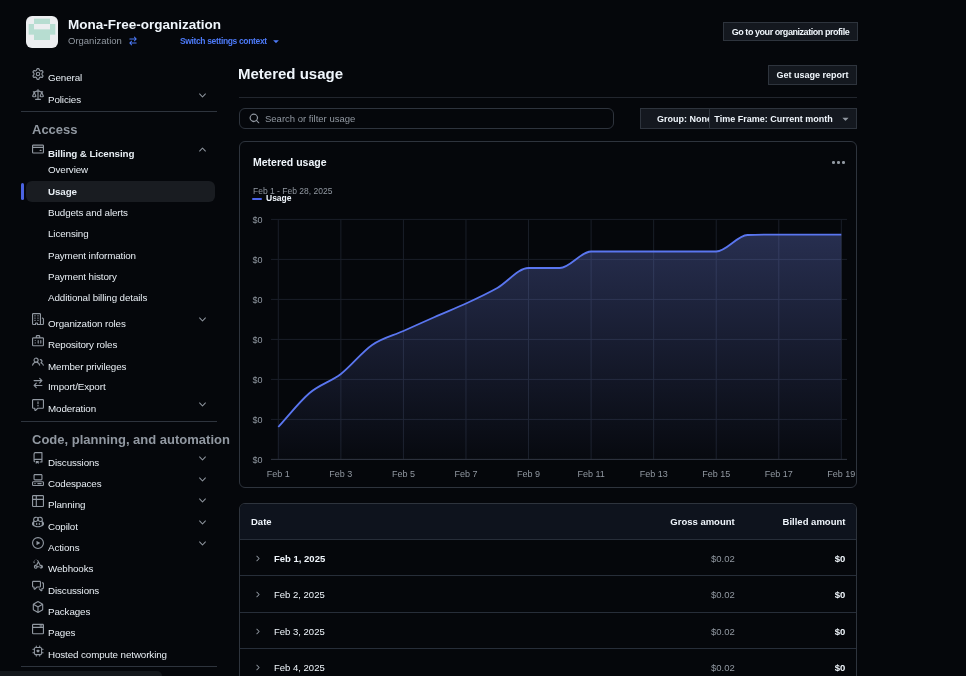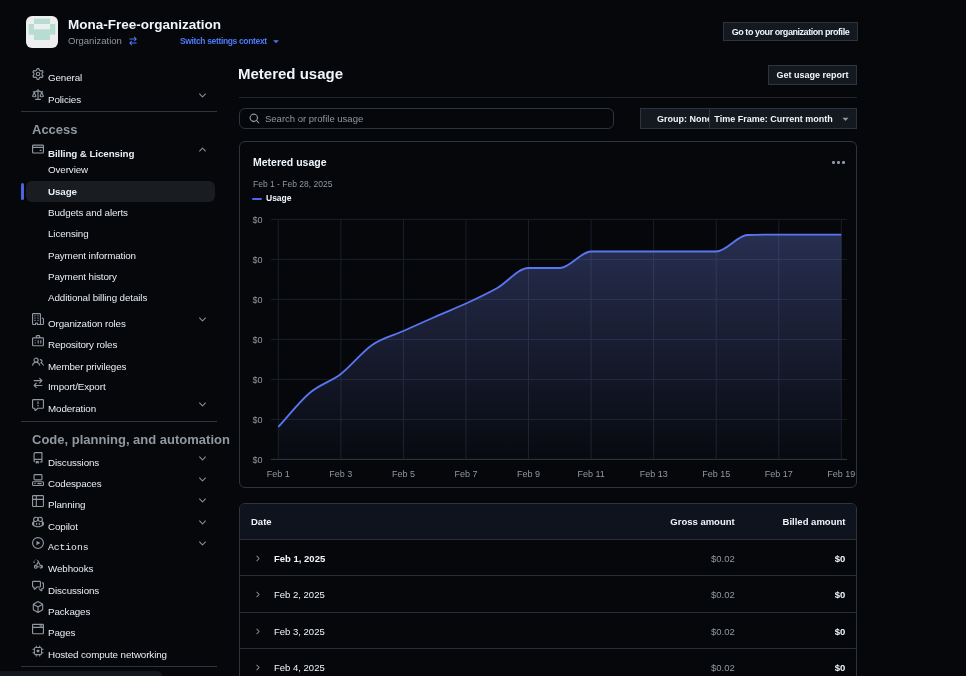--- a/index.html
+++ b/index.html
@@ -190,21 +190,21 @@
             <path d="M7.998 15.035c-4.562 0-7.873-2.914-7.998-3.749V9.338c.085-.628.677-1.686 1.588-2.065.013-.07.024-.143.036-.218.029-.183.06-.384.126-.612-.201-.508-.254-1.084-.254-1.656 0-.87.128-1.769.693-2.484.579-.733 1.494-1.124 2.724-1.261 1.206-.134 2.262.034 2.944.765.05.053.096.108.139.165.044-.057.094-.112.143-.165.682-.731 1.738-.899 2.944-.765 1.23.137 2.145.528 2.724 1.261.566.715.693 1.614.693 2.484 0 .572-.053 1.148-.254 1.656.066.228.098.429.126.612.012.076.024.148.037.218.924.385 1.522 1.471 1.591 2.095v1.872c0 .766-3.351 3.795-8.002 3.795Zm0-1.485c2.28 0 4.584-1.11 5.002-1.433V7.862l-.023-.116c-.49.21-1.075.291-1.727.291-1.146 0-2.059-.327-2.71-.991A3.222 3.222 0 0 1 8 6.303a3.24 3.24 0 0 1-.544.743c-.65.664-1.563.991-2.71.991-.652 0-1.236-.081-1.727-.291l-.023.116v4.255c.419.323 2.722 1.433 5.002 1.433ZM6.762 2.83c-.193-.206-.637-.413-1.682-.297-1.019.113-1.479.404-1.713.7-.247.312-.369.789-.369 1.554 0 .793.129 1.171.308 1.371.162.181.519.379 1.442.379.853 0 1.339-.235 1.638-.54.315-.322.527-.827.617-1.553.117-.935-.037-1.395-.241-1.614Zm4.155-.297c-1.044-.116-1.488.091-1.681.297-.204.219-.359.679-.242 1.614.091.726.303 1.231.618 1.553.299.305.784.54 1.638.54.922 0 1.28-.198 1.442-.379.179-.2.308-.578.308-1.371 0-.765-.123-1.242-.37-1.554-.233-.296-.693-.587-1.713-.7ZM6.25 9.037a.75.75 0 0 1 .75.75v1.501a.75.75 0 0 1-1.5 0V9.787a.75.75 0 0 1 .75-.75Zm4.25.75v1.501a.75.75 0 0 1-1.5 0V9.787a.75.75 0 0 1 1.5 0Z"></path>
           </svg>
         </span>
         <span class="txt">Copilot</span>
         <span class="chev">
           <svg width="11" height="11" viewBox="0 0 16 16" style="display:block;fill:#9198a1">
             <path d="M12.78 5.22a.749.749 0 0 1 0 1.06l-4.25 4.25a.749.749 0 0 1-1.06 0L3.22 6.28a.749.749 0 1 1 1.06-1.06L8 8.939l3.72-3.719a.749.749 0 0 1 1.06 0Z"></path>
           </svg>
         </span>
       </div>
-      <div class="navitem" style="top:532.85px;font-family:Liberation Mono, monospace;">
+      <div class="navitem" style="top:532.85px;">
         <span class="ic">
           <svg width="12" height="12" viewBox="0 0 16 16" style="display:block;fill:#9198a1">
             <path d="M8 0a8 8 0 1 1 0 16A8 8 0 0 1 8 0ZM1.5 8a6.5 6.5 0 1 0 13 0 6.5 6.5 0 0 0-13 0Zm4.879-2.773 4.264 2.559a.25.25 0 0 1 0 .428l-4.264 2.559A.25.25 0 0 1 6 10.559V5.442a.25.25 0 0 1 .379-.215Z"></path>
           </svg>
         </span>
         <span class="txt">Actions</span>
         <span class="chev">
           <svg width="11" height="11" viewBox="0 0 16 16" style="display:block;fill:#9198a1">
             <path d="M12.78 5.22a.749.749 0 0 1 0 1.06l-4.25 4.25a.749.749 0 0 1-1.06 0L3.22 6.28a.749.749 0 1 1 1.06-1.06L8 8.939l3.72-3.719a.749.749 0 0 1 1.06 0Z"></path>
           </svg>
@@ -256,36 +256,36 @@
     </div>
 
 <div class="abs" style="left:238px;top:65px;font-size:15px;font-weight:700;">Metered usage</div>
 <div class="btn" style="left:768px;top:64.5px;width:89px;height:20px;">Get usage report</div>
 <div class="abs" style="left:239px;top:96.5px;width:618px;height:1px;background:#22262e;"></div>
 
 <div class="abs" style="left:239px;top:108px;width:375px;height:21px;border:1px solid #2e343d;border-radius:6px;background:#05070b;display:flex;align-items:center;">
   <svg class="oct" width="11" height="11" viewBox="0 0 16 16" style="margin:0 5px 0 9px;">
         <path d="M10.68 11.74a6 6 0 0 1-7.922-8.982 6 6 0 0 1 8.982 7.922l3.04 3.04a.749.749 0 0 1-.326 1.275.749.749 0 0 1-.734-.215ZM11.5 7a4.499 4.499 0 1 0-8.997 0A4.499 4.499 0 0 0 11.5 7Z"></path>
       </svg>
-  <span class="muted" style="font-size:9.5px;">Search or profile usage</span>
+  <span class="muted" style="font-size:9.5px;">Search or filter usage</span>
 </div>
 <div class="btn" style="left:640px;top:108px;width:108px;height:21px;text-align:right;">Group: None
   <svg width="13" height="13" viewBox="0 0 16 16" style="margin-left:6px;fill:#9198a1;display:block">
         <path d="m4.427 7.427 3.396 3.396a.25.25 0 0 0 .354 0l3.396-3.396A.25.25 0 0 0 11.396 7H4.604a.25.25 0 0 0-.177.427Z"></path>
       </svg>
 </div>
 <div class="btn" style="left:709px;top:108px;width:148px;height:21px;">Time Frame: Current month
   <svg width="13" height="13" viewBox="0 0 16 16" style="margin-left:6px;fill:#9198a1;display:block">
         <path d="m4.427 7.427 3.396 3.396a.25.25 0 0 0 .354 0l3.396-3.396A.25.25 0 0 0 11.396 7H4.604a.25.25 0 0 0-.177.427Z"></path>
       </svg>
 </div>
 
 <div class="abs" style="left:239px;top:141px;width:618px;height:347px;border:1px solid #2e343d;border-radius:6px;background:#05070b;">
   <div class="abs" style="left:13px;top:14px;font-size:10.5px;font-weight:700;">Metered usage</div>
-  <div class="abs muted" style="left:13px;top:37px;font-size:8.5px;">Feb 1 - Feb 28, 2025</div>
+  <div class="abs muted" style="left:13px;top:44px;font-size:8.5px;">Feb 1 - Feb 28, 2025</div>
   <div class="abs" style="left:592px;top:19px;display:flex;gap:2.5px;">
     <div style="width:2.5px;height:2.5px;border-radius:50%;background:#9198a1"></div>
     <div style="width:2.5px;height:2.5px;border-radius:50%;background:#9198a1"></div>
     <div style="width:2.5px;height:2.5px;border-radius:50%;background:#9198a1"></div>
   </div>
   <div class="abs" style="left:12px;top:55.5px;width:10px;height:2px;border-radius:1px;background:#4d66ec;"></div>
   <div class="abs" style="left:26px;top:51px;font-size:8.5px;font-weight:700;">Usage</div>
   <div id="chart" class="abs" style="left:0;top:0;width:616px;height:345px;">
         <svg width="618" height="347" viewBox="239 141 618 347" style="display:block">
           <defs>

